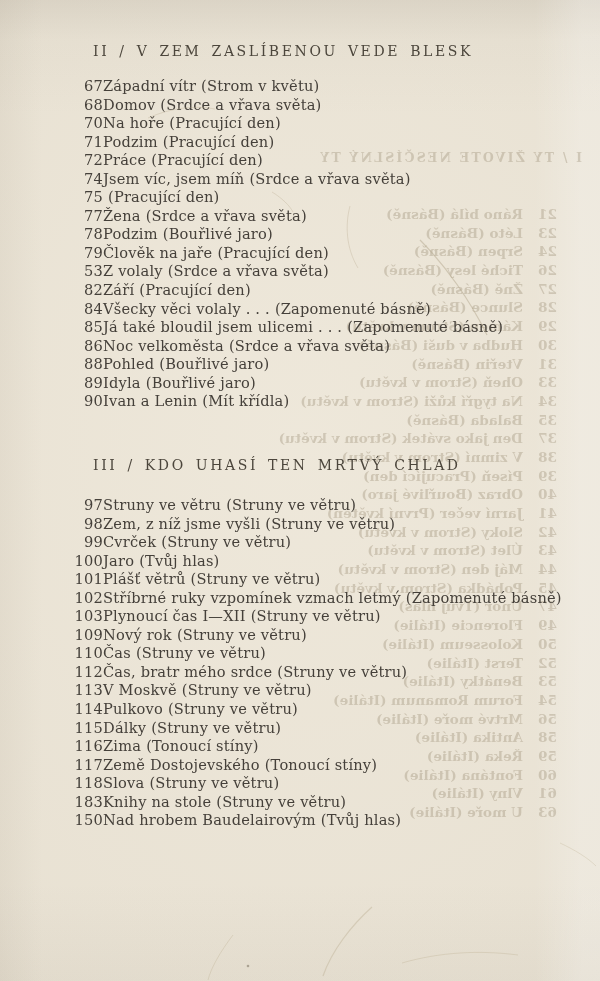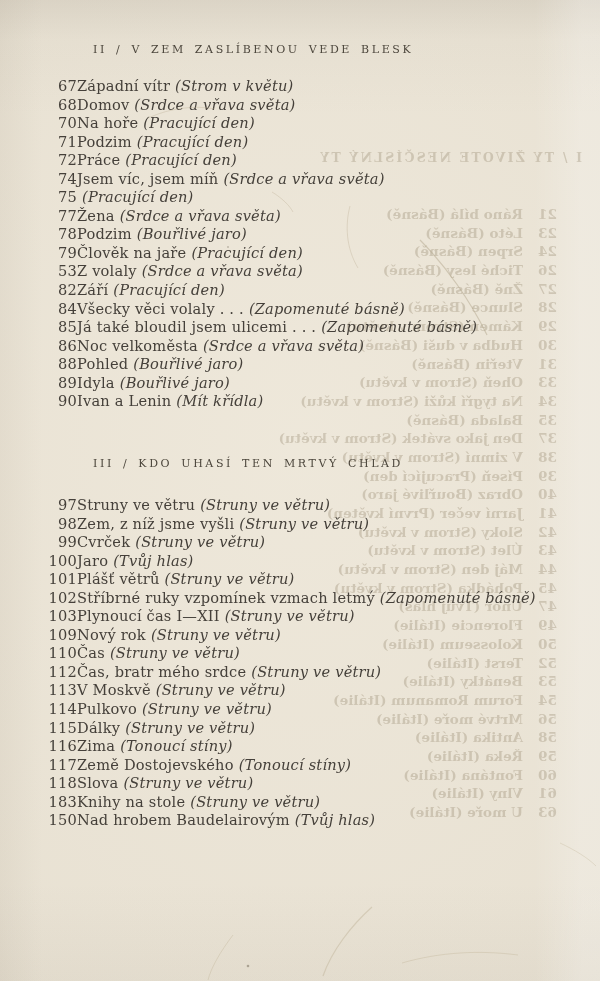--- a/index.html
+++ b/index.html
@@ -14,21 +14,21 @@
       radial-gradient(130% 105% at 50% 45%, rgba(255,255,255,0.10), rgba(90,80,60,0.05)),
       linear-gradient(90deg, rgba(115,100,78,0.07), rgba(115,100,78,0.0) 7%, rgba(115,100,78,0.0) 89%, rgba(255,255,255,0.28) 97%),
       linear-gradient(180deg, rgba(105,95,80,0.12), rgba(105,95,80,0.03) 4%, rgba(105,95,80,0.0) 12%, rgba(105,95,80,0.0) 90%, rgba(105,95,80,0.05) 100%);
   }
 
   
   .sec-header {
     position: absolute;
     left: 93px;
     margin: 0;
-    font-size: 11px;
+    font-size: 14px;
     font-weight: normal;
     letter-spacing: 2.6px;
     word-spacing: 3px;
     white-space: nowrap;
     color: var(--ink-dark, #4c463c);
   }
   #header-ii  { top: 43px; }
   #header-iii { top: 457px; }
 
   .toc { position: absolute; left: 0; width: 100%; }
@@ -36,24 +36,25 @@
   #toc-iii { top: 496px; }
 
   .row {
     display: flex;
     height: 18.55px;
     line-height: 18.55px;
     font-size: 14.6px;
     letter-spacing: 0.2px;
     color: var(--ink, #45403a);
     white-space: nowrap;
+    padding-left: 26px;
   }
   .row .num   { flex: 0 0 77px; text-align: right; }
   .row .title { }
-  .row .src   { font-style: italic; margin-left: 5px; }
+  .row .src   { margin-left: 5px; }
 
   
   .ghost {
     position: absolute;
     left: 16px;
     right: 16px;
     top: 150px;
     height: 690px;
     transform: scaleX(-1);
     color: var(--ghost, #96886f);

